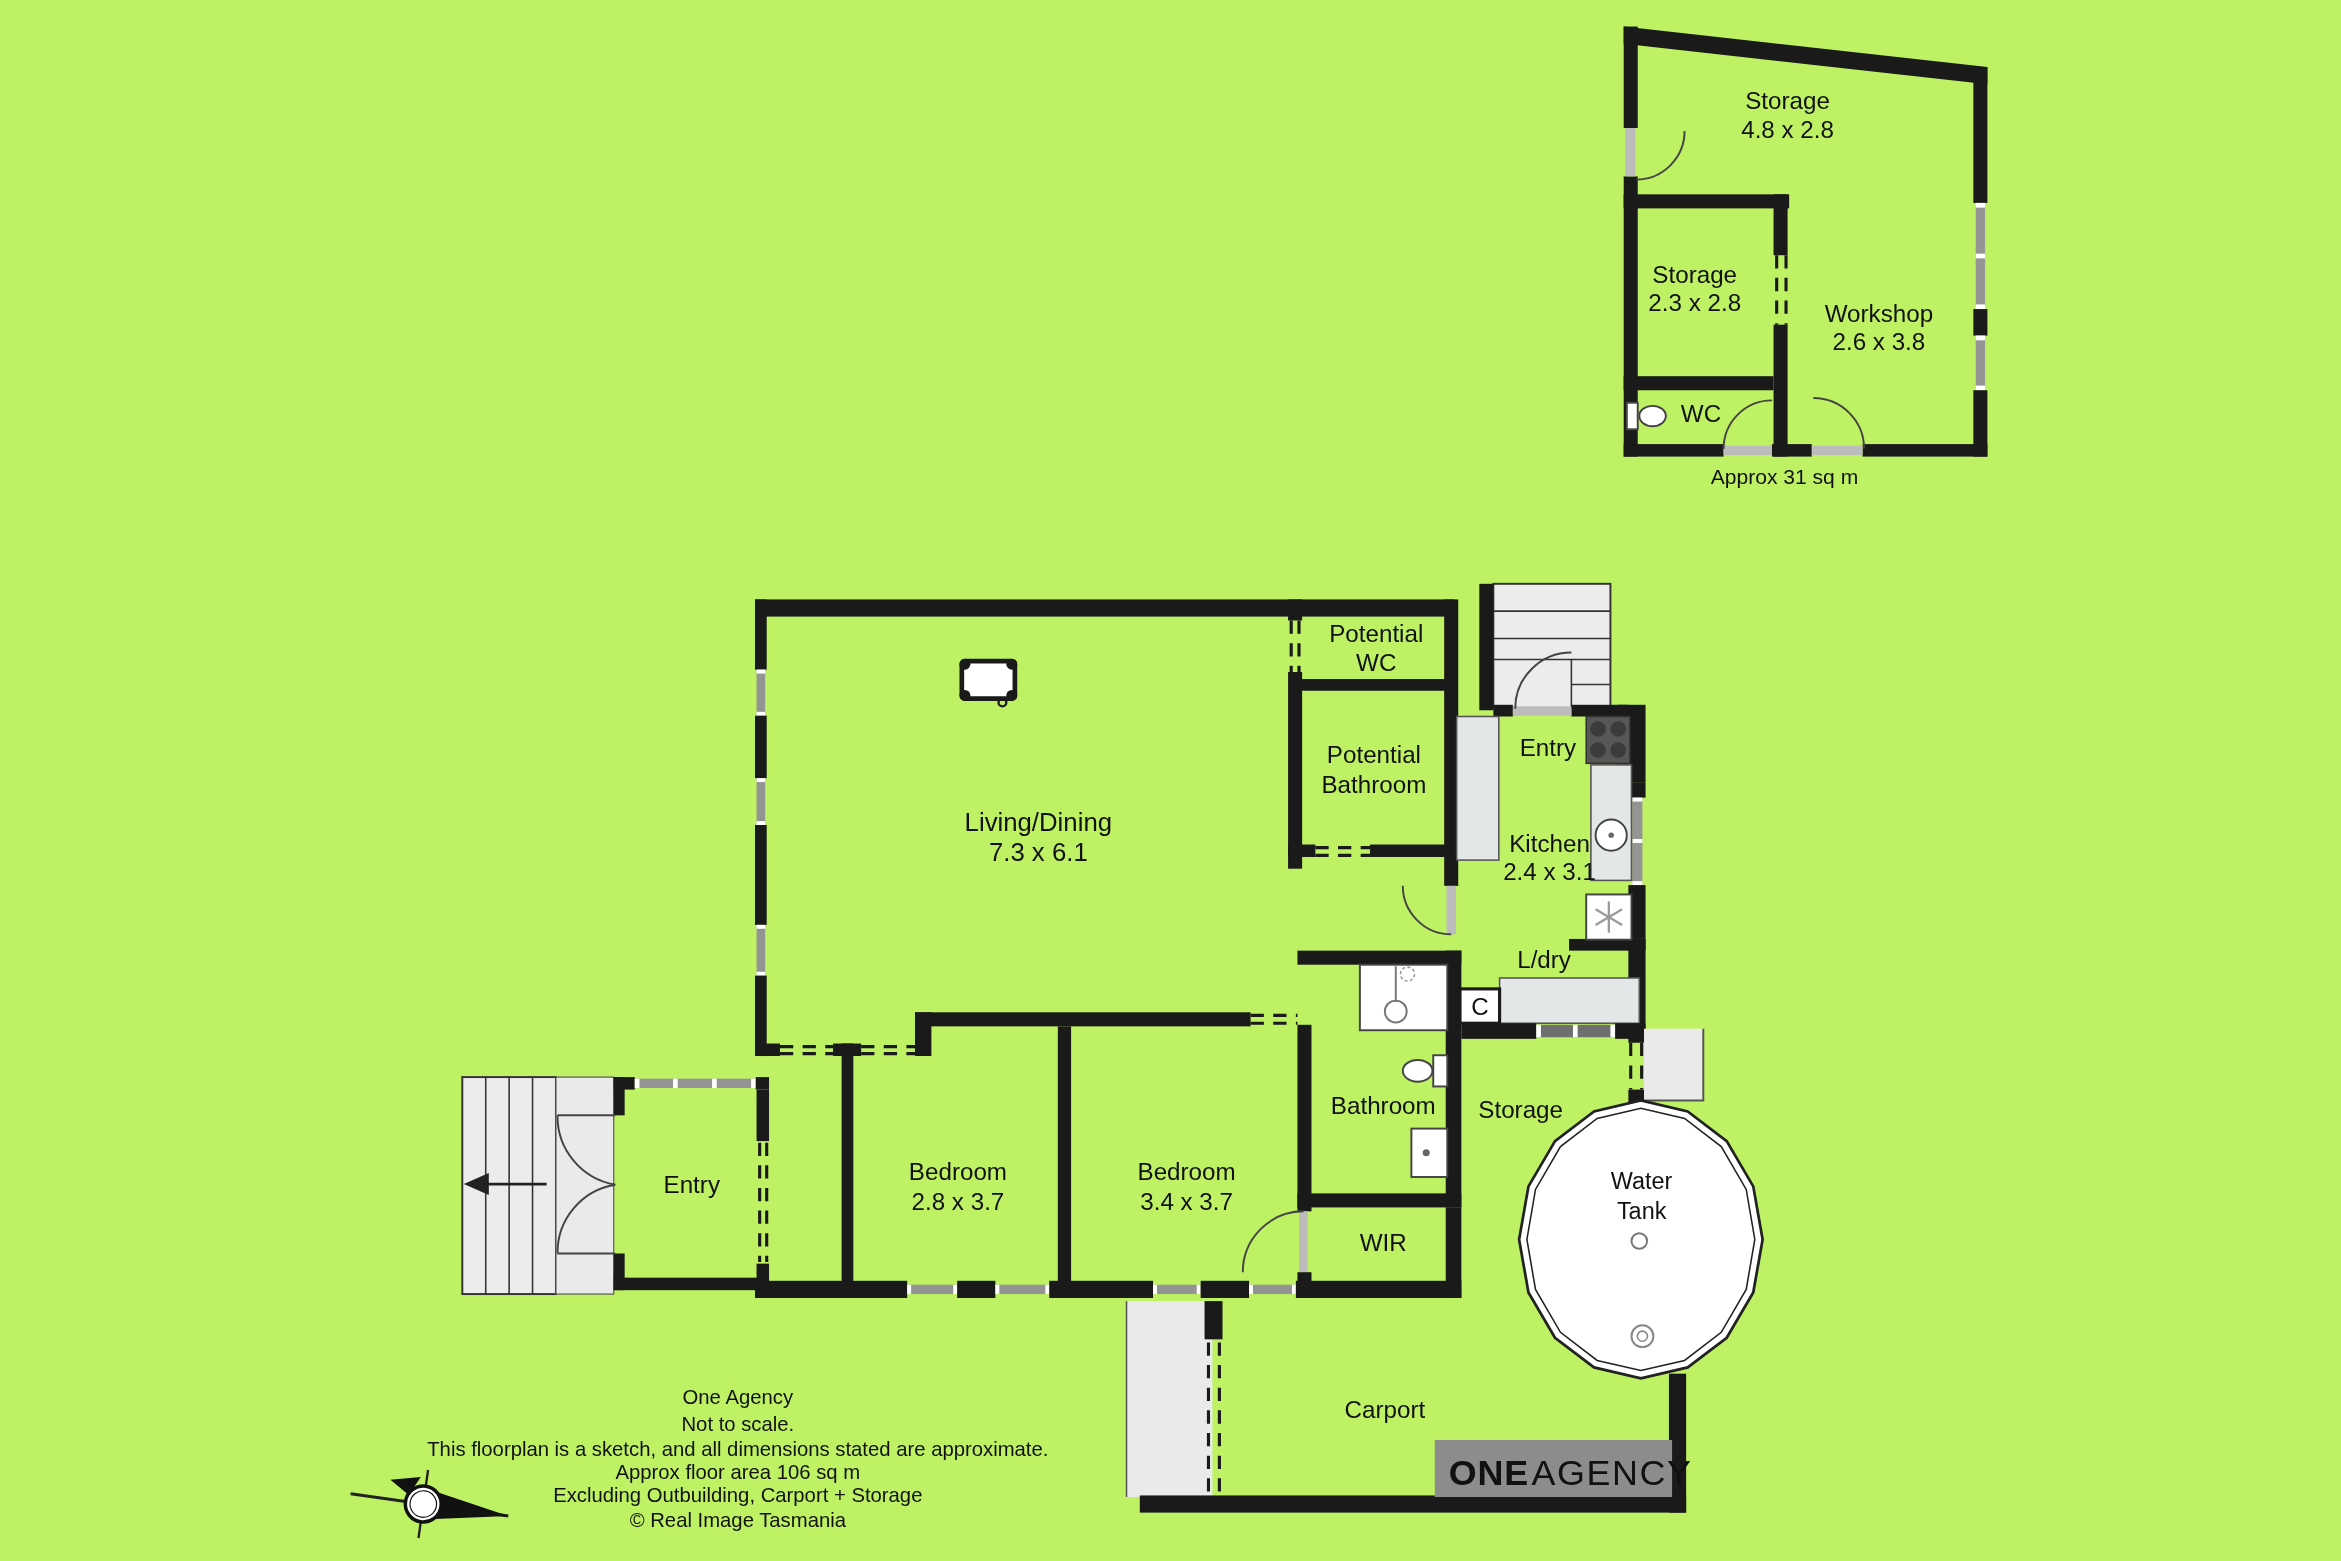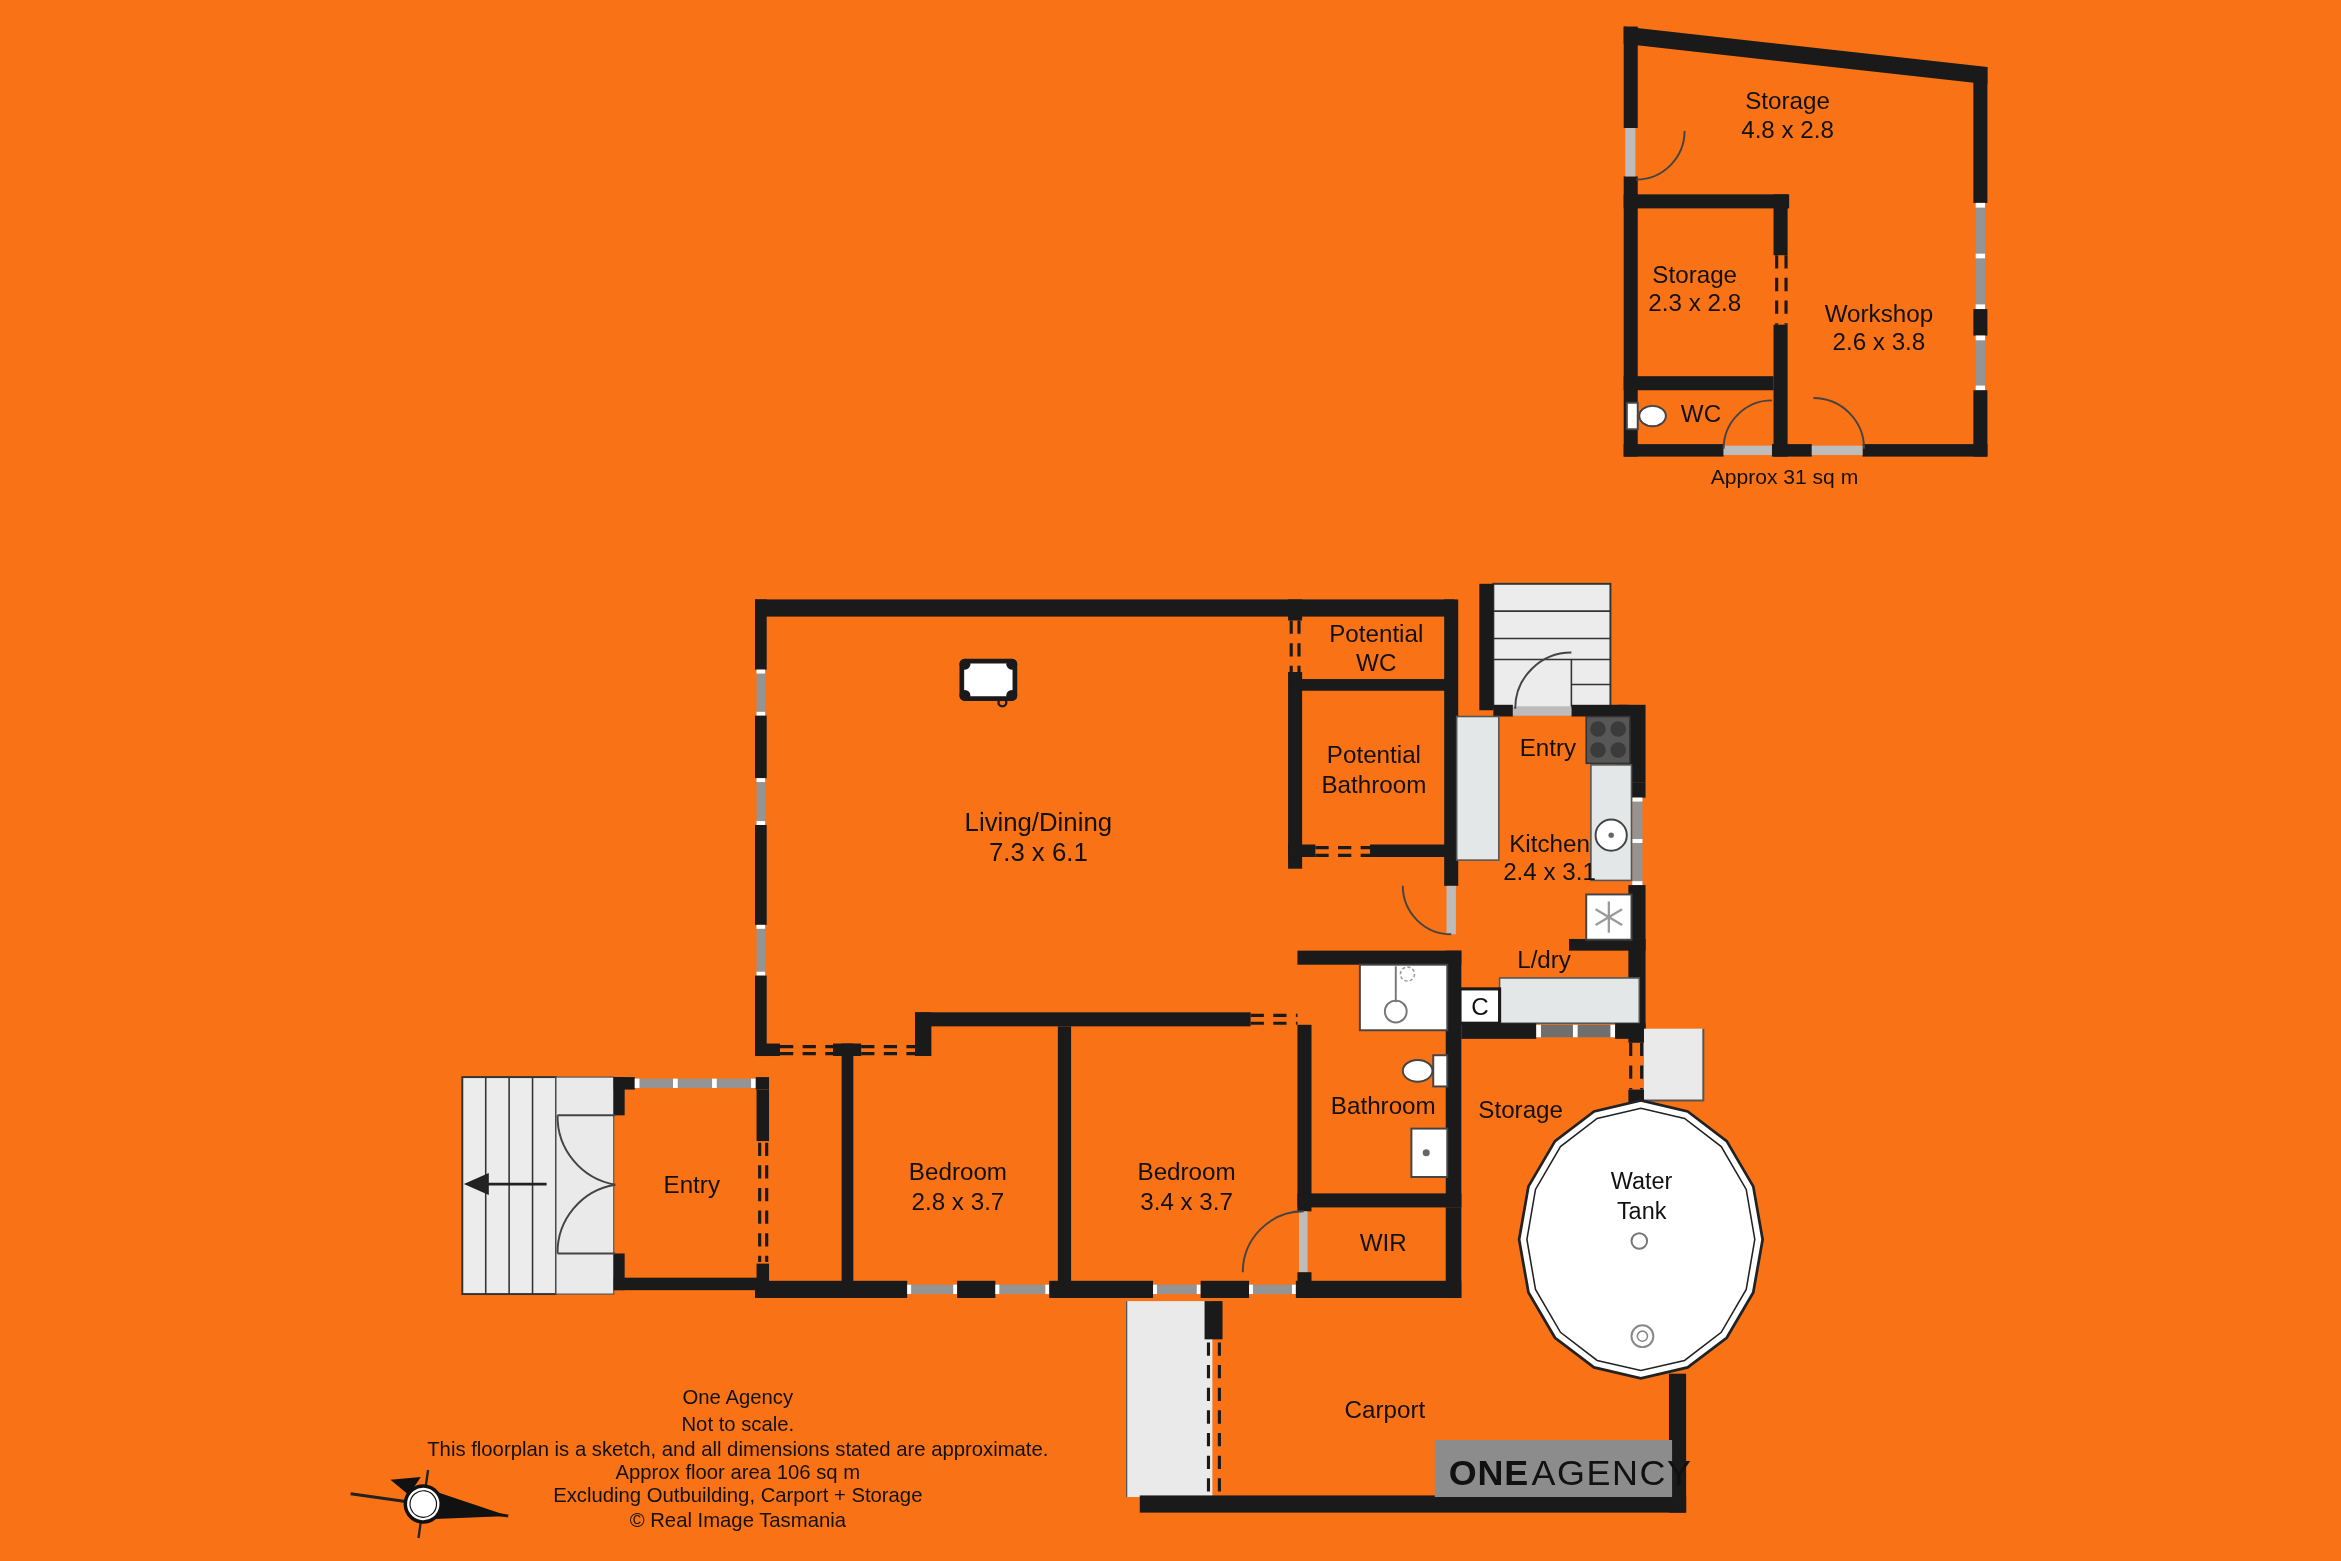--- a/index.html
+++ b/index.html
@@ -1,16 +1,16 @@
 <!DOCTYPE html>
 <html style="font-size:12.5px"><head>
 <meta charset="utf-8">
 <style>
   html,body{margin:0;padding:0;background:#ffffff;}
-  .page{position:relative;width:2342px;height:1561px;background:#f97316;overflow:hidden;}
+  .page{position:relative;width:2342px;height:1561px;background:#bef264;overflow:hidden;}
   svg{position:absolute;left:0;top:0;}
   text{font-family:"Liberation Sans", sans-serif;fill:#111111;}
   .room-label{font-size:31px;}
   .room-label-lg{font-size:33px;}
   .small-note{font-size:27px;}
   .footer-line{font-size:26px;}
   .wall{fill:#1a1a1a;}
   .thinline{stroke:#333333;stroke-width:2;fill:none;}
   .arc{stroke:#444444;stroke-width:2.5;fill:none;}
   .dash{stroke:#1a1a1a;stroke-width:4;fill:none;stroke-dasharray:17 12;}

